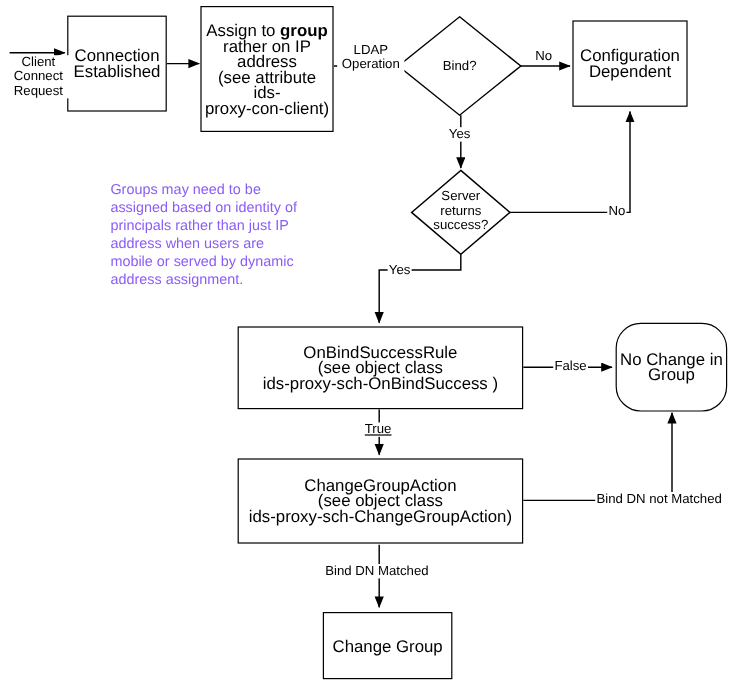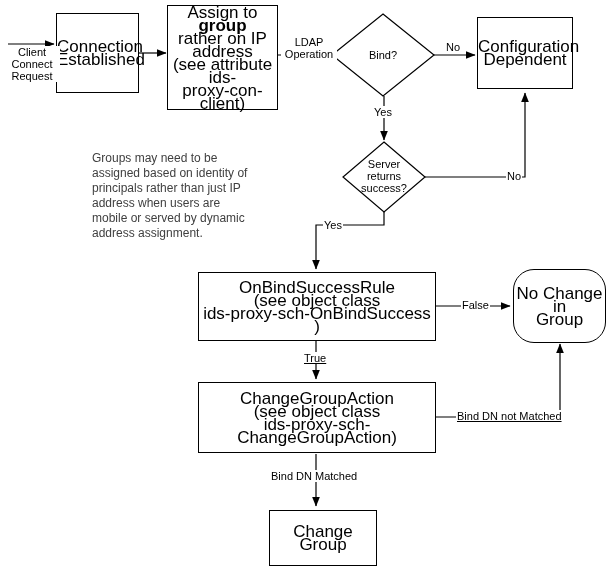--- a/index.html
+++ b/index.html
@@ -24,39 +24,39 @@
   }
   .node {
     position: absolute;
     box-sizing: border-box;
     border: 1px solid #000000;
     background: #ffffff;
     display: flex;
     align-items: center;
     justify-content: center;
     text-align: center;
-    font-size: 17px;
+    font-size: 14px;
     line-height: 13px;
     color: #000000;
   }
   .node .inner { width: 100%; padding: 0 2px; }
   .lbl {
     position: absolute;
     font-size: 11px;
     line-height: 12px;
     color: #000000;
     background: #ffffff;
     white-space: nowrap;
     text-align: center;
   }
   .note {
     position: absolute;
     font-size: 12px;
     line-height: 15px;
-    color: #404040;
+    color: #8b5cf6;
     white-space: pre-line;
   }
   .diamond-text {
     position: absolute;
     font-size: 11px;
     line-height: 12px;
     text-align: center;
     color: #000000;
   }
   .edgelbl {
@@ -178,21 +178,21 @@
   <div class="edgelbl" style="left:373px; top:106px;">Yes</div>
 
   <div class="edgelbl" style="left:506px; top:170px;">No</div>
 
   <div class="edgelbl" style="left:323px; top:219px;">Yes</div>
 
   <div class="edgelbl" style="left:461px; top:299px;">False</div>
 
   <div class="edgelbl" style="left:303px; top:352px;text-decoration:underline;">True</div>
 
-  <div class="edgelbl" style="left:456px; top:410px;text-decoration:underline;">Bind DN not Matched</div>
+  <div class="edgelbl" style="left:496px; top:410px;">Bind DN not Matched</div>
 
   <div class="edgelbl" style="left:270px; top:470px;">Bind DN Matched</div>
 
   <div class="note" style="left:92px; top:151px; width:230px;">Groups may need to be
 assigned based on identity of
 principals rather than just IP
 address when users are
 mobile or served by dynamic
 address assignment.</div>
 

